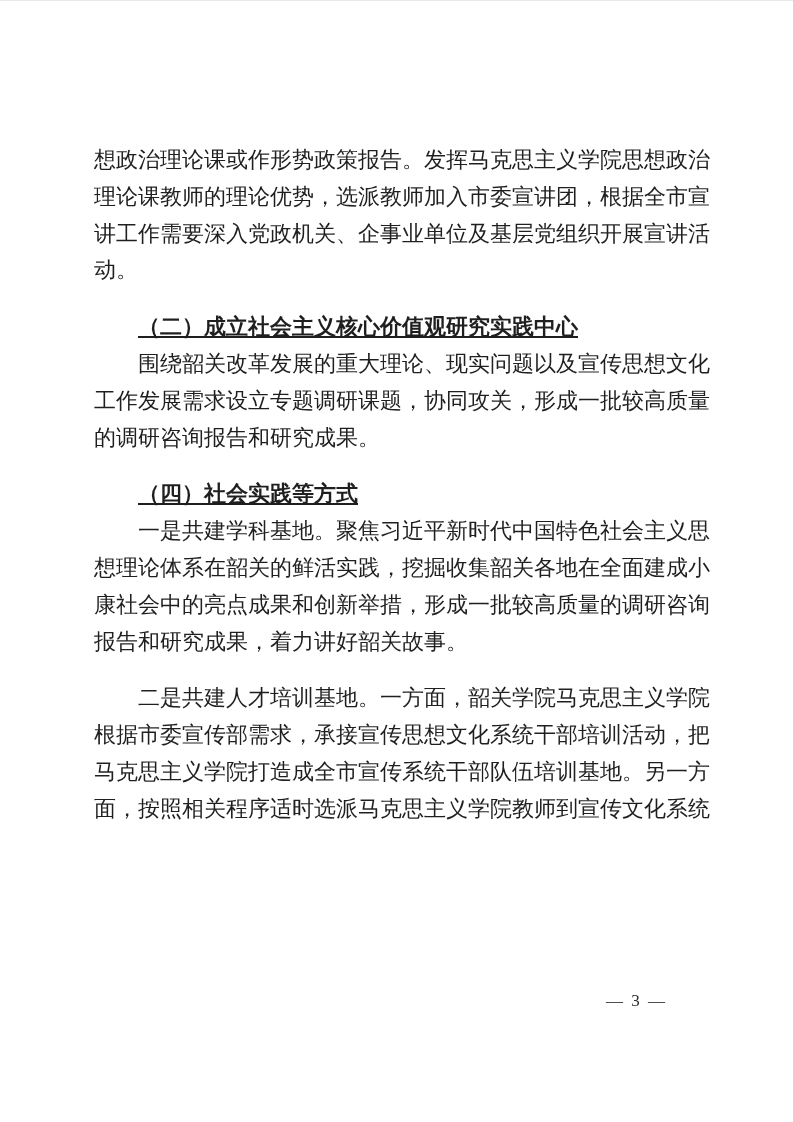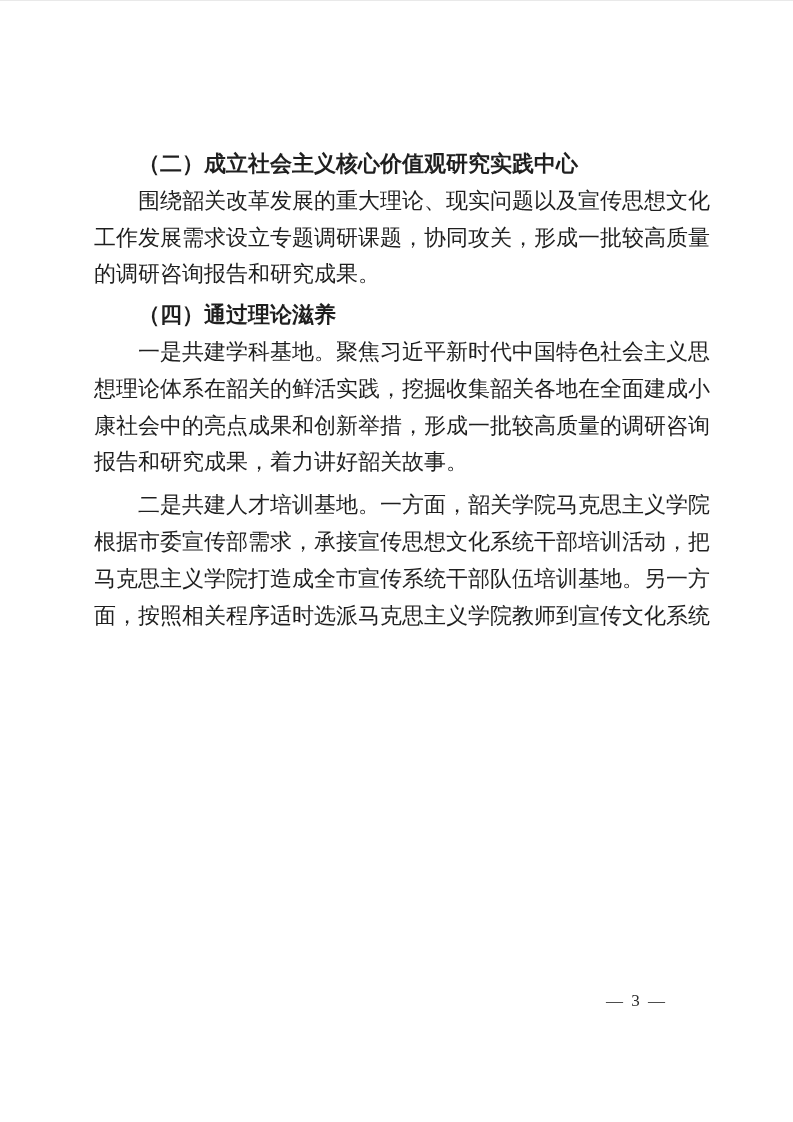--- a/index.html
+++ b/index.html
@@ -31,42 +31,44 @@
   .content p {
     margin: 0;
     padding: 0;
     text-indent: 2em;
   }
   .content p.cont {
     text-indent: 0;
   }
   .content p.heading {
     font-weight: bold;
-    margin-top: 4px;
+    margin-top: 20px;
+    text-decoration: underline;
   }
   .content p.spaced {
-    margin-top: 6px;
+    margin-top: 20px;
   }
   .pagenum {
     position: absolute;
     left: 606px;
     top: 990px;
     width: 80px;
     font-size: 17px;
     letter-spacing: 2px;
     color: #2d2d2d;
     text-align: left;
     white-space: pre;
   }
 </style>
 </head>
 <body>
 
 <div class="page">
   <div class="content">
+    <p class="cont">想政治理论课或作形势政策报告。发挥马克思主义学院思想政治理论课教师的理论优势，选派教师加入市委宣讲团，根据全市宣讲工作需要深入党政机关、企事业单位及基层党组织开展宣讲活动。</p>
     <p class="heading">（二）成立社会主义核心价值观研究实践中心</p>
     <p>围绕韶关改革发展的重大理论、现实问题以及宣传思想文化工作发展需求设立专题调研课题，协同攻关，形成一批较高质量的调研咨询报告和研究成果。</p>
-    <p class="heading">（四）通过理论滋养</p>
+    <p class="heading">（四）社会实践等方式</p>
     <p>一是共建学科基地。聚焦习近平新时代中国特色社会主义思想理论体系在韶关的鲜活实践，挖掘收集韶关各地在全面建成小康社会中的亮点成果和创新举措，形成一批较高质量的调研咨询报告和研究成果，着力讲好韶关故事。</p>
     <p class="spaced">二是共建人才培训基地。一方面，韶关学院马克思主义学院根据市委宣传部需求，承接宣传思想文化系统干部培训活动，把马克思主义学院打造成全市宣传系统干部队伍培训基地。另一方面，按照相关程序适时选派马克思主义学院教师到宣传文化系统</p>
   </div>
   <div class="pagenum">— 3 —</div>
 </div>
 
 </body></html>

